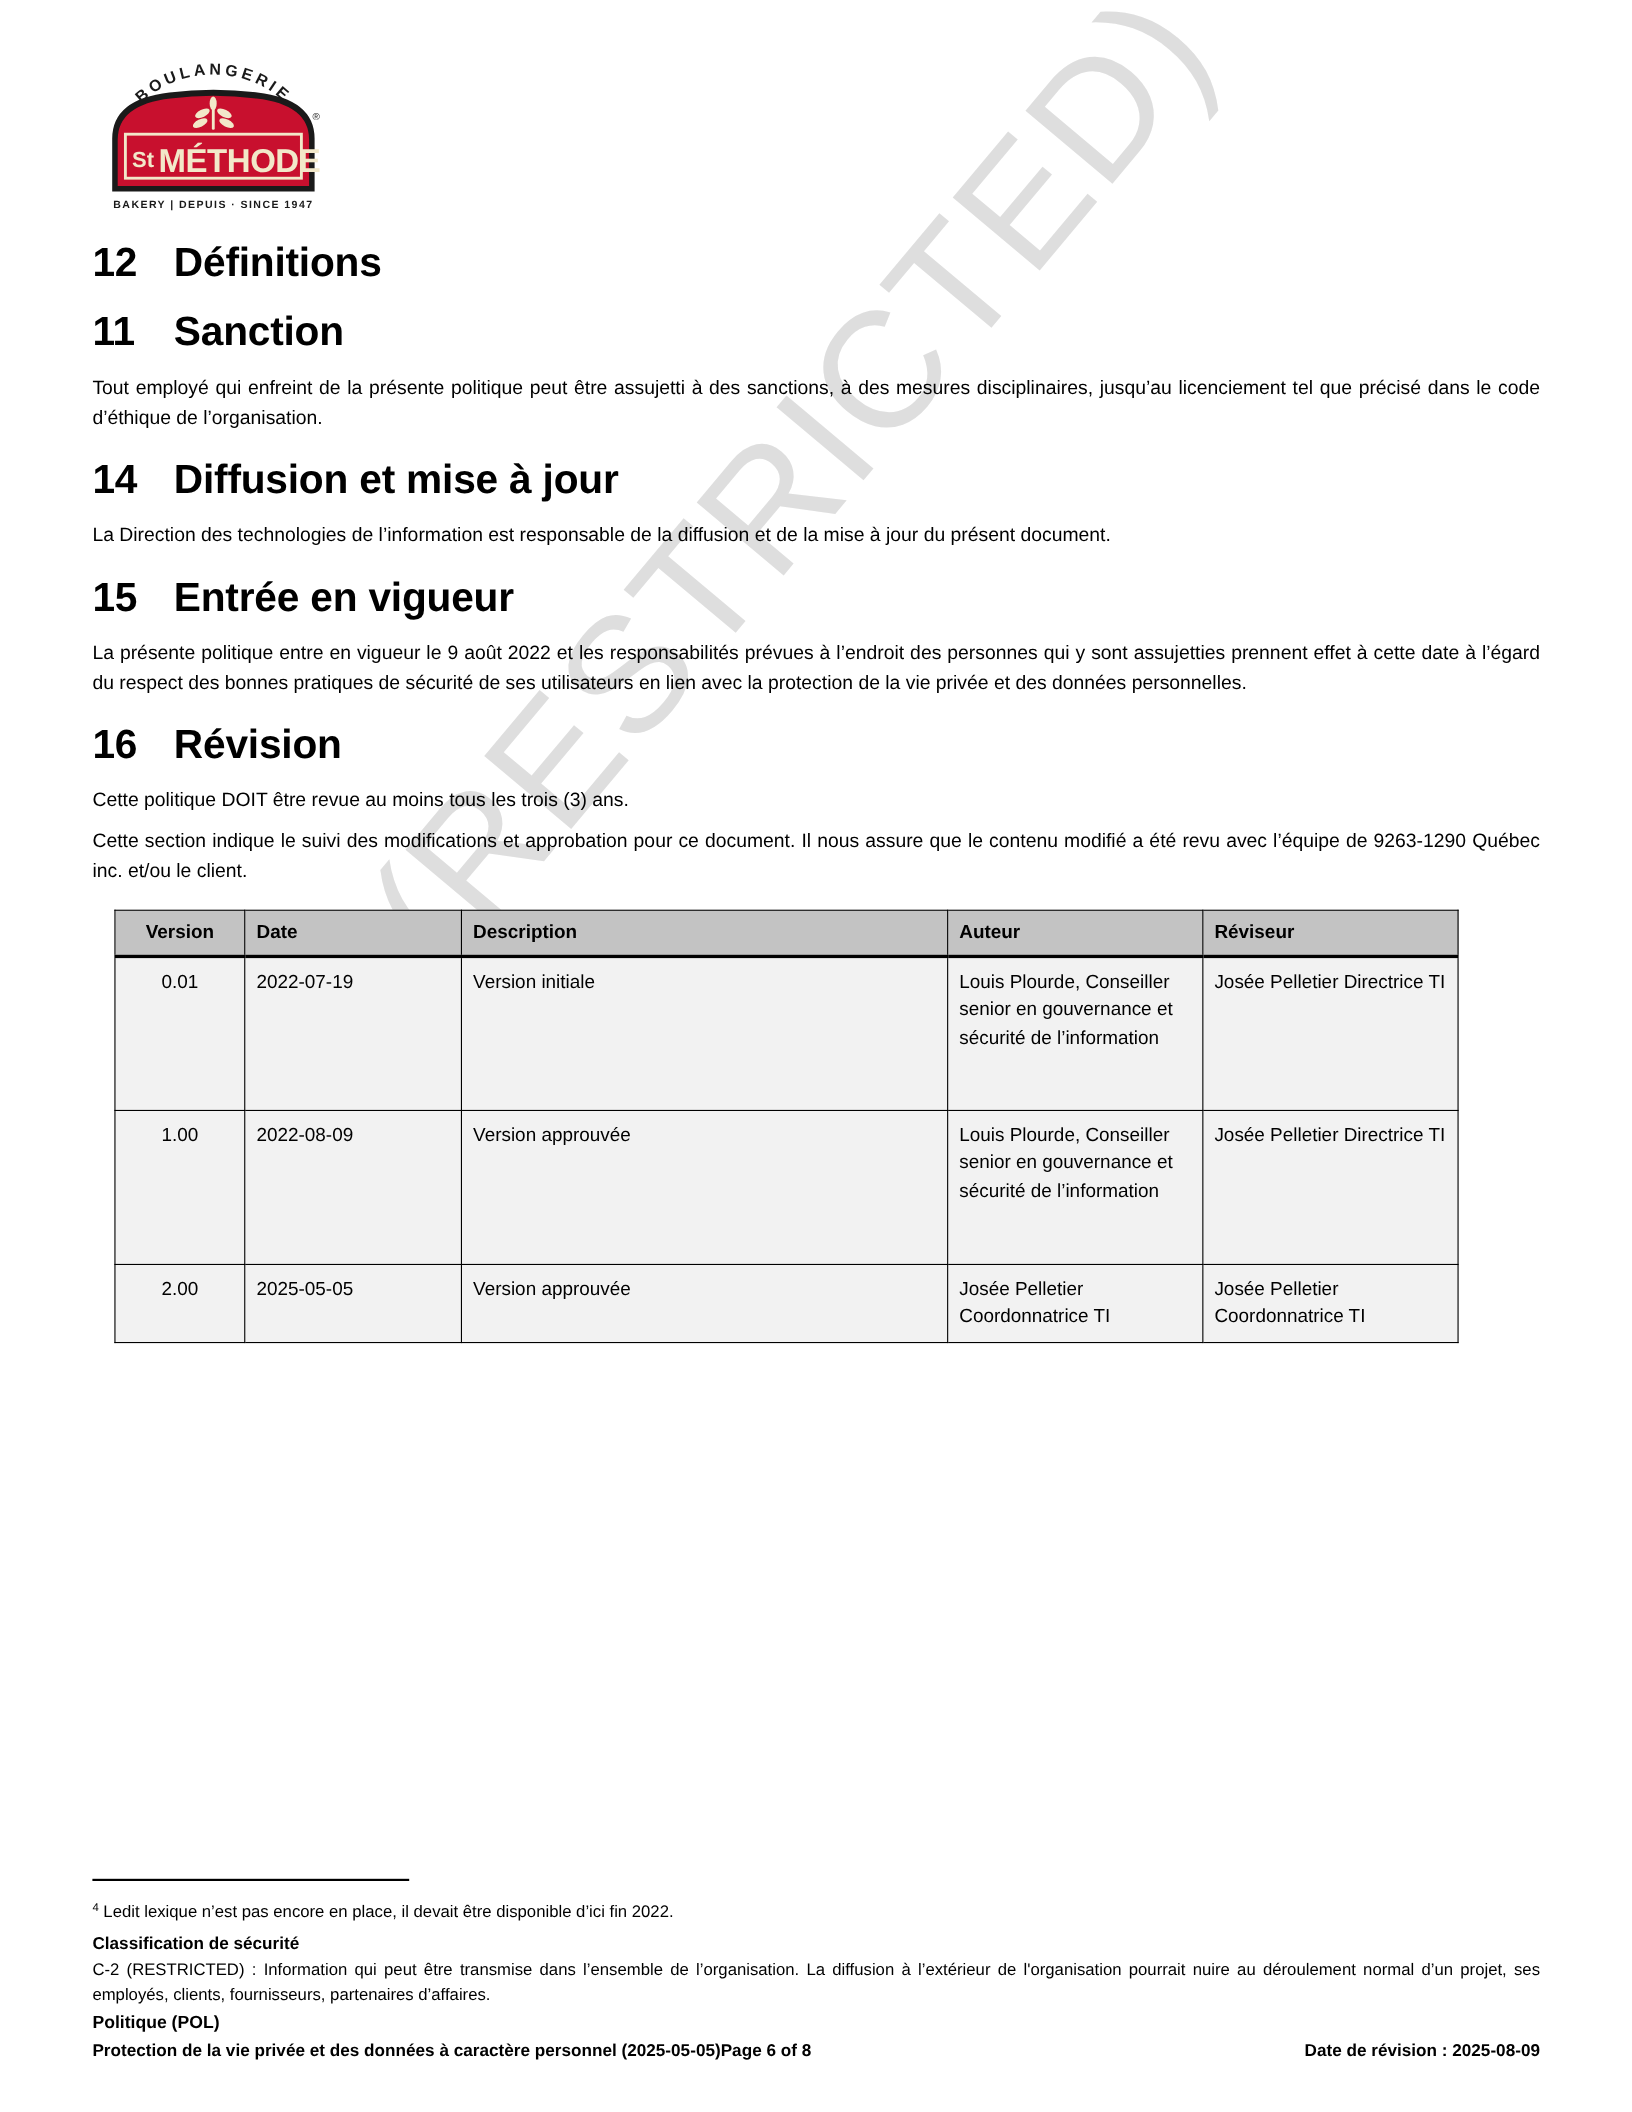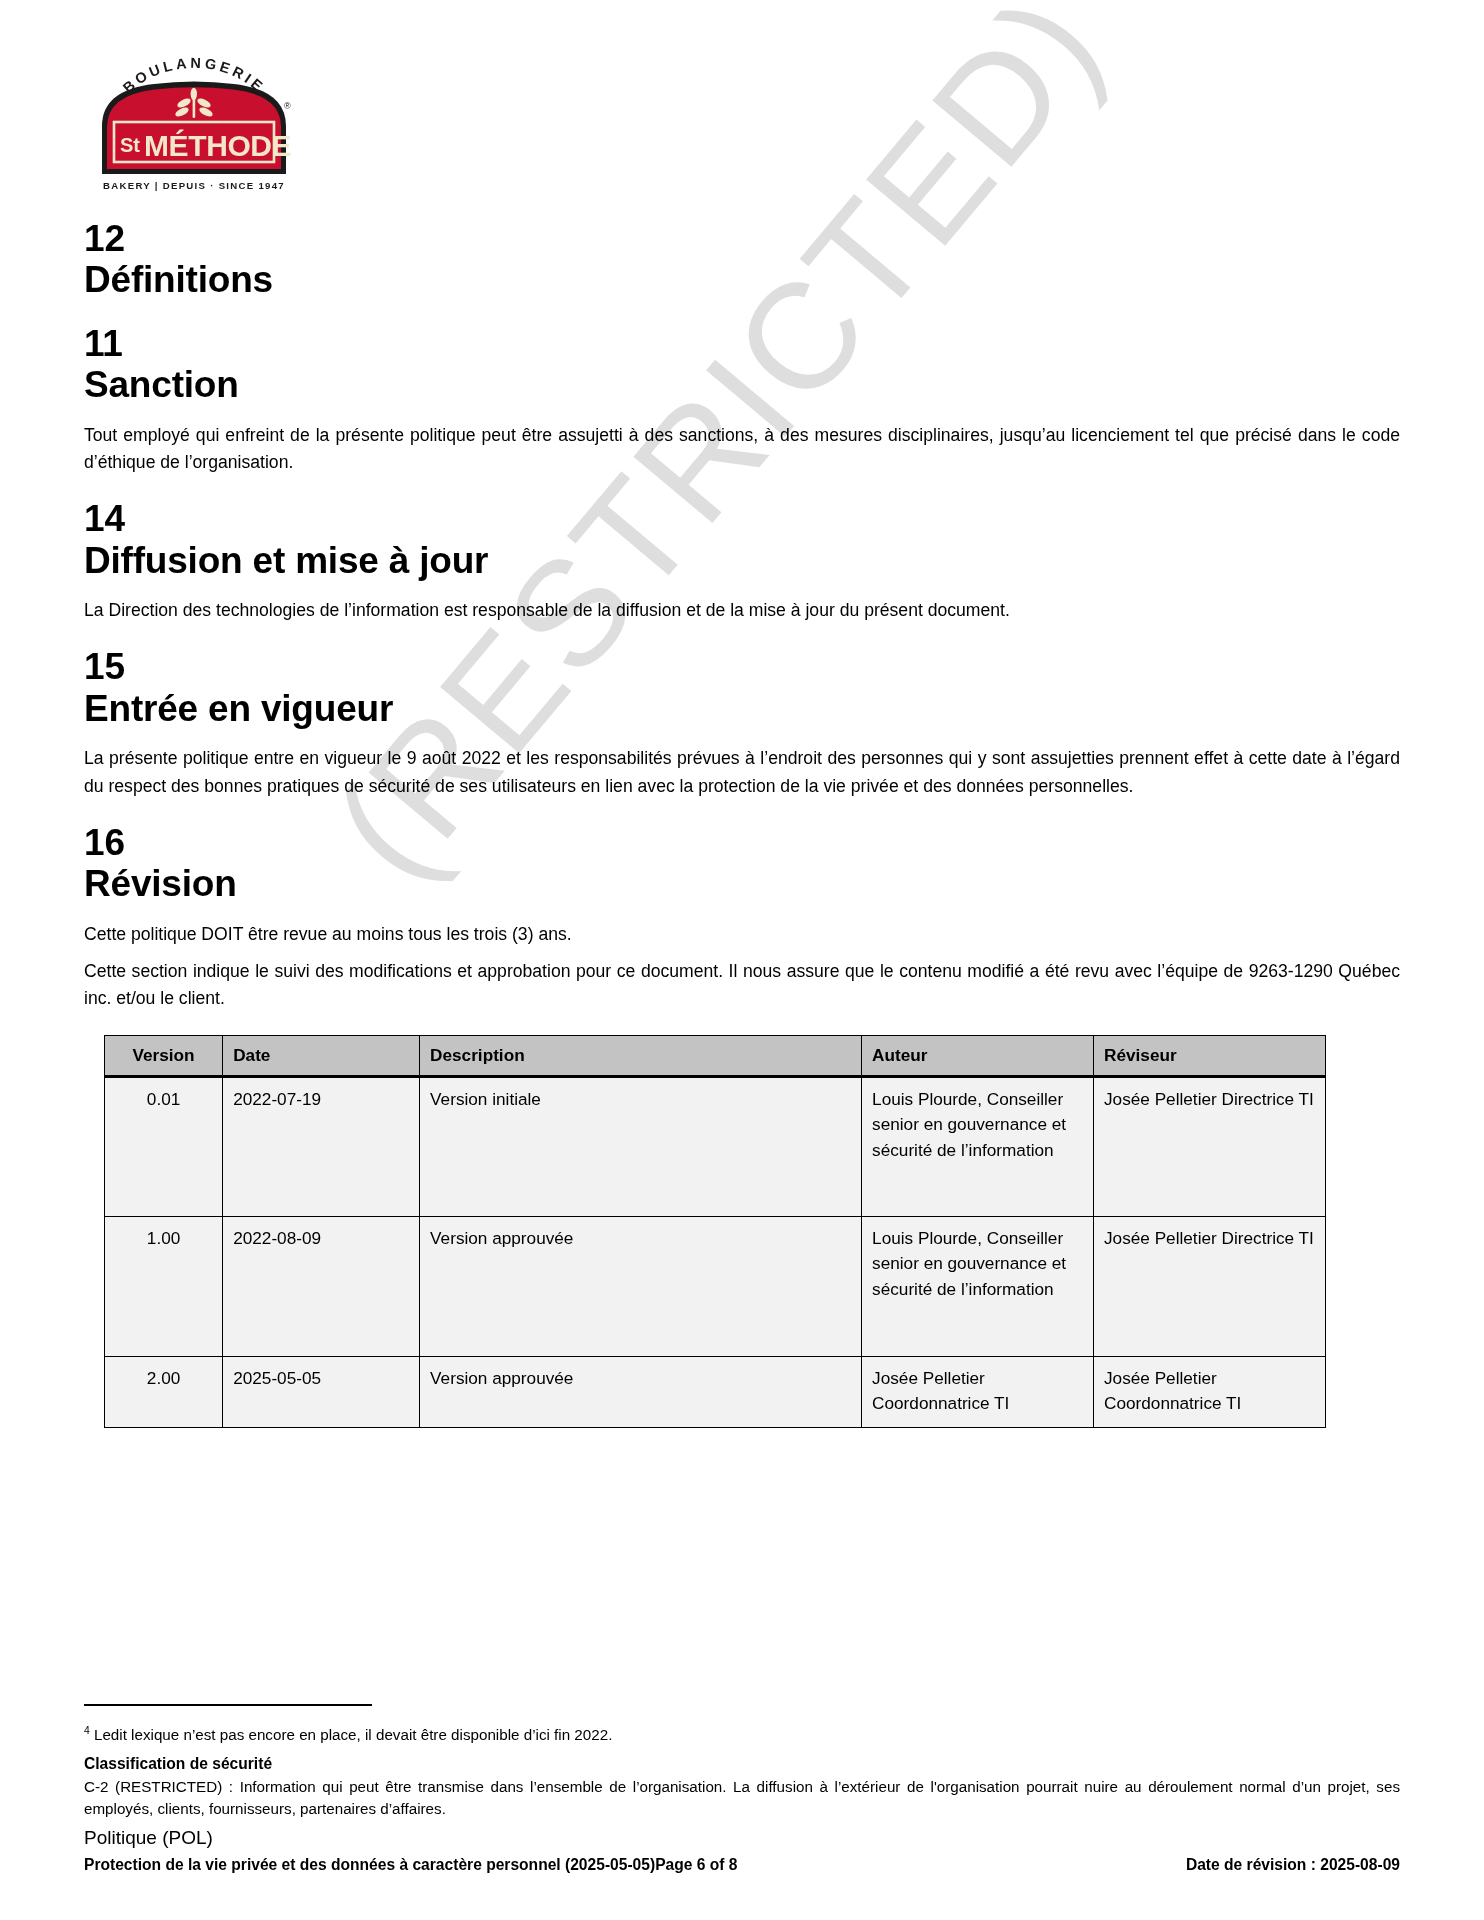--- a/index.html
+++ b/index.html
@@ -62,22 +62,21 @@
   .logo-svg { display:block; width:212px; height:150px; }
 
   
   h1.sec {
     font-size: 37px;
     font-weight: bold;
     margin: 22px 0 16px 0;
     line-height: 1.12;
     letter-spacing: -0.2px;
     display: flex;
-    align-items: flex-start;
-    flex-direction: column;
+    align-items: center;
   }
   h1.sec .num {
     display: inline-block;
     min-width: 74px;
     flex: 0 0 auto;
   }
   h1.sec .ttl { flex: 1 1 auto; }
 
   p.body {
     font-size: 17.6px;
@@ -150,23 +149,24 @@
     font-weight: bold;
     margin: 0 0 3px 0;
   }
   .class-body {
     font-size: 15.2px;
     line-height: 1.48;
     margin: 0 0 3px 0;
     text-align: justify;
   }
   .pol-line {
-    font-size: 19px;
+    font-size: 16px;
     line-height: 1.5;
     margin: 0 0 4px 0;
+    font-weight: bold;
   }
   .foot-row {
     display: flex;
     justify-content: space-between;
     align-items: baseline;
     font-size: 15.6px;
     font-weight: bold;
   }
   .foot-row .left  { text-align: left; }
   .foot-row .right { text-align: right; }

